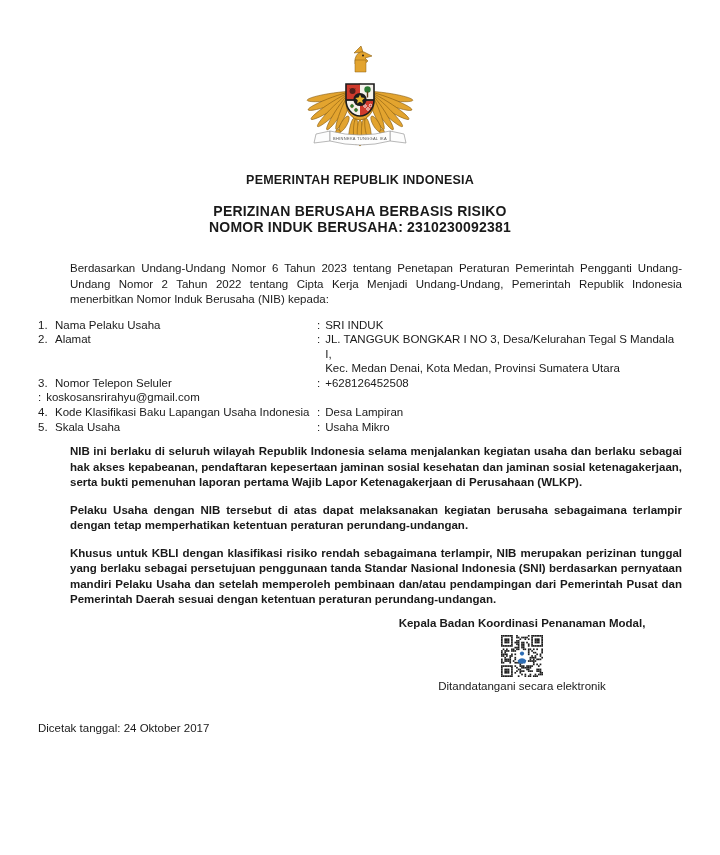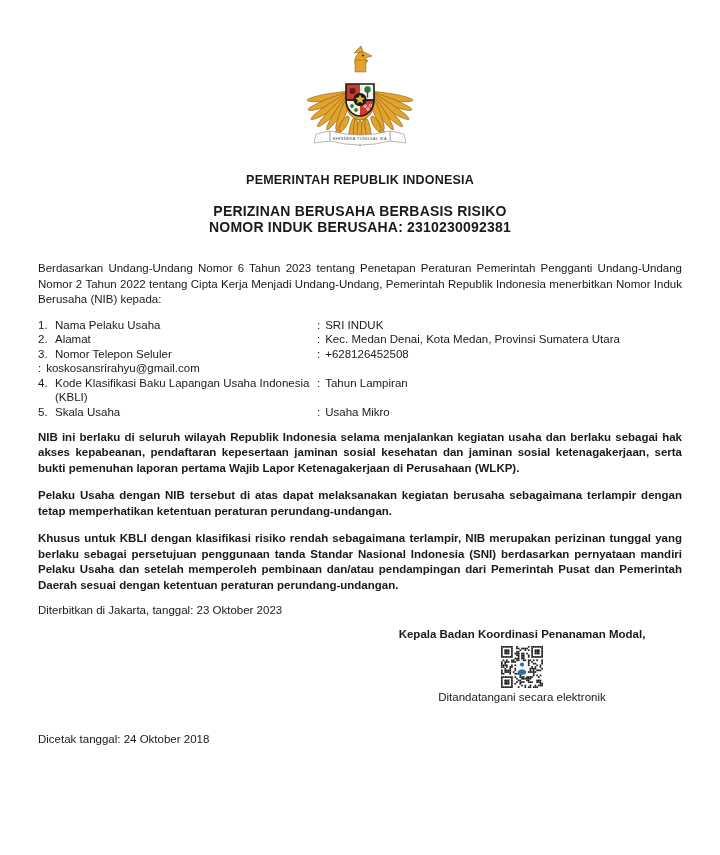--- a/index.html
+++ b/index.html
@@ -5,21 +5,21 @@
   * { margin:0; padding:0; box-sizing:border-box; }
   html,body { width:720px; height:855px; background:#ffffff; }
   body { font-family:"Liberation Sans", sans-serif; color:#1a1a1a; overflow:hidden; }
   .page { width:720px; height:855px; padding:44px 38px 0 38px; position:relative; background:#fff; }
 
   .emblem { display:flex; justify-content:center; margin-bottom:20px; }
 
   .gov-title { text-align:center; font-weight:bold; font-size:12.5px; line-height:16px; margin-bottom:15px; letter-spacing:0.2px; }
   .doc-title { text-align:center; font-weight:bold; font-size:14px; line-height:16px; letter-spacing:0.2px; }
 
-  .body-text { font-size:11.5px; line-height:15.5px; text-align:justify; }
+  .body-text { font-size:11.5px; line-height:15.5px; text-align:justify;margin-left:32px; }
   .intro { margin-top:26px; }
   .para { margin-top:10px;font-weight:bold; }
 
   .fields { margin-top:10px; font-size:11.5px; line-height:14.6px; }
   .field-row { display:flex; align-items:flex-start; }
   .label-col { width:279px; flex-shrink:0; display:flex; }
   .no { width:17px; flex-shrink:0; }
   .value-col { display:flex; flex:1; }
   .colon { flex-shrink:0; margin-right:5px; }
   .value-lines { flex:1; }
@@ -135,20 +135,21 @@
     </div>
 
     <div class="field-row">
       <div class="label-col">
         <span class="no">2.</span>
         <span>Alamat</span>
       </div>
       <div class="value-col">
         <span class="colon">:</span>
         <div class="value-lines">
+          <div>JL. TANGGUK BONGKAR I NO 3, Desa/Kelurahan Tegal S Mandala I,</div>
           <div>Kec. Medan Denai, Kota Medan, Provinsi Sumatera Utara</div>
         </div>
       </div>
     </div>
 
     <div class="field-row">
       <div class="label-col">
         <span class="no">3.</span>
         <span>Nomor Telepon Seluler</span>
       </div>
@@ -163,47 +164,45 @@
         <span class="colon">:</span>
         <div class="value-lines">koskosansrirahyu@gmail.com</div>
       </div>
     </div>
 
     <div class="field-row">
       <div class="label-col">
         <span class="no">4.</span>
         <span>
           <div>Kode Klasifikasi Baku Lapangan Usaha Indonesia</div>
-          <div>(KBLI)</div>
         </span>
       </div>
       <div class="value-col">
         <span class="colon">:</span>
-        <div class="value-lines">Tahun Lampiran</div>
+        <div class="value-lines">Desa Lampiran</div>
       </div>
     </div>
 
     <div class="field-row">
       <div class="label-col">
         <span class="no">5.</span>
         <span>Skala Usaha</span>
       </div>
       <div class="value-col">
         <span class="colon">:</span>
         <div class="value-lines">Usaha Mikro</div>
       </div>
     </div>
 
   </div>
 
   <p class="body-text para">NIB ini berlaku di seluruh wilayah Republik Indonesia selama menjalankan kegiatan usaha dan berlaku sebagai hak akses kepabeanan, pendaftaran kepesertaan jaminan sosial kesehatan dan jaminan sosial ketenagakerjaan, serta bukti pemenuhan laporan pertama Wajib Lapor Ketenagakerjaan di Perusahaan (WLKP).</p>
   <p class="body-text para" style="margin-top:12px">Pelaku Usaha dengan NIB tersebut di atas dapat melaksanakan kegiatan berusaha sebagaimana terlampir dengan tetap memperhatikan ketentuan peraturan perundang-undangan.</p>
   <p class="body-text para" style="margin-top:12px">Khusus untuk KBLI dengan klasifikasi risiko rendah sebagaimana terlampir, NIB merupakan perizinan tunggal yang berlaku sebagai persetujuan penggunaan tanda Standar Nasional Indonesia (SNI) berdasarkan pernyataan mandiri Pelaku Usaha dan setelah memperoleh pembinaan dan/atau pendampingan dari Pemerintah Pusat dan Pemerintah Daerah sesuai dengan ketentuan peraturan perundang-undangan.</p>
 
-  <p class="issued">Diterbitkan di Jakarta, tanggal: 23 Oktober 2023</p>
 
   <div class="sig-block">
     <div class="sig-title">Kepala Badan Koordinasi Penanaman Modal,</div>
     <div class="qr">
       <svg width="42" height="42" viewBox="0 0 42 42" aria-hidden="true">
         <rect width="42" height="42" fill="#ffffff"></rect>
         <g id="qr-modules" fill="#1c1c1c">
             <rect x="0.00" y="0.00" width="1.68" height="1.68"></rect>
             <rect x="1.68" y="0.00" width="1.68" height="1.68"></rect>
             <rect x="3.36" y="0.00" width="1.68" height="1.68"></rect>
@@ -479,15 +478,15 @@
           </g>
         <g fill="#2e6db4">
           <circle cx="21" cy="18.6" r="2.1"></circle>
           <path d="M16.6 25.6 q4.4 -4.6 8.8 0 l-1.2 2.8 h-6.4 z"></path>
         </g>
       </svg>
     </div>
     <div>Ditandatangani secara elektronik</div>
   </div>
 
-  <p class="printed">Dicetak tanggal: 24 Oktober 2018</p>
+  <p class="printed">Dicetak tanggal: 24 Oktober 2017</p>
 
 </div>
 
 </body></html>

